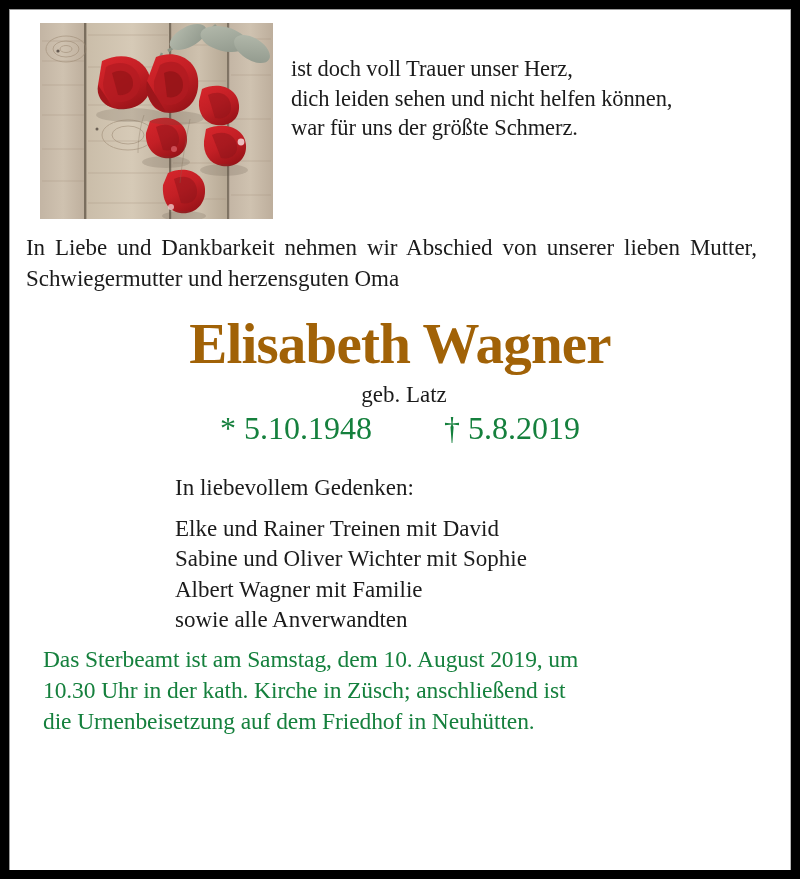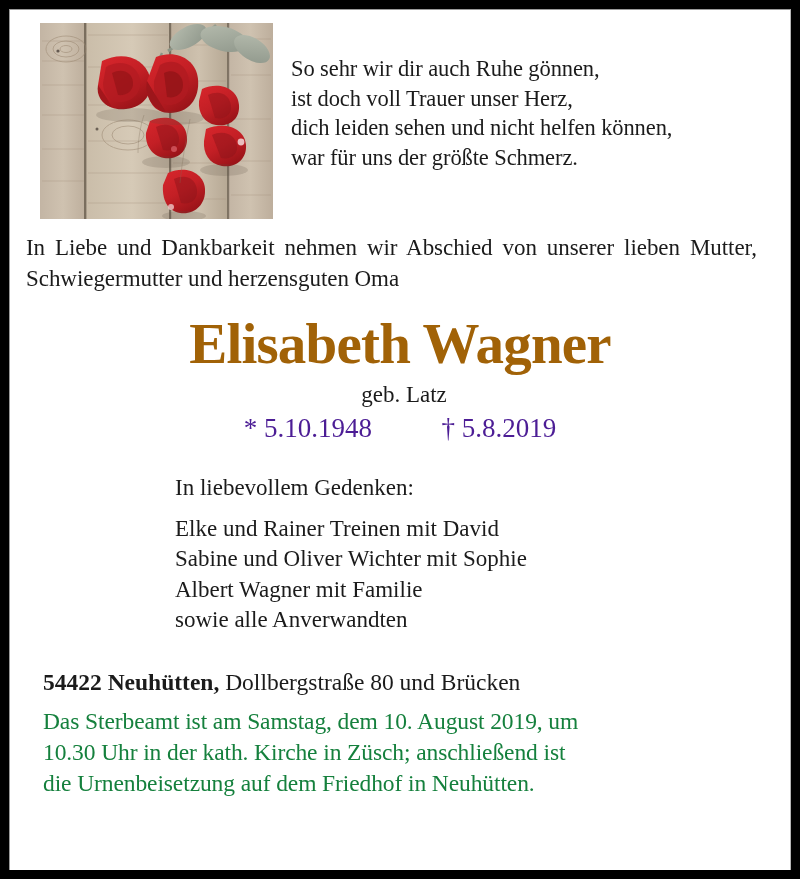--- a/index.html
+++ b/index.html
@@ -92,23 +92,23 @@
     text-align: center;
     font-size: 23px;
     line-height: 29px;
     color: #1b1b1b;
     padding-left: 8px;
   }
 
   .dates {
     margin-top: 3px;
     text-align: center;
-    font-size: 27px;
+    font-size: 32px;
     line-height: 32px;
-    color: #4c1d95;
+    color: #15803d;
   }
   .dates .gap { display: inline-block; width: 56px; }
 
   
   .family-wrap {
     margin-top: 29px;
     display: flex;
     justify-content: center;
   }
   .family {
@@ -278,21 +278,20 @@
           </g>
 
           <g stroke="#7d6c59" stroke-width="0.9" fill="none" opacity="0.35">
             <path d="M150 96 C146 116 142 138 140 160"></path>
             <path d="M104 92 C100 104 98 118 98 130"></path>
           </g>
         </svg>
       </div>
 
       <div class="poem">
-        <div>So sehr wir dir auch Ruhe gönnen,</div>
         <div>ist doch voll Trauer unser Herz,</div>
         <div>dich leiden sehen und nicht helfen können,</div>
         <div>war für uns der größte Schmerz.</div>
       </div>
 
     </div>
 
     <p class="intro">In Liebe und Dankbarkeit nehmen wir Abschied von unserer lieben Mutter, Schwiegermutter und herzensguten Oma</p>
 
     <div class="name">Elisabeth Wagner</div>
@@ -310,23 +309,20 @@
     <div class="family-wrap">
       <div class="family">
         <div class="lead">In liebevollem Gedenken:</div>
         <div>Elke und Rainer Treinen mit David</div>
         <div>Sabine und Oliver Wichter mit Sophie</div>
         <div>Albert Wagner mit Familie</div>
         <div>sowie alle Anverwandten</div>
       </div>
     </div>
 
-    <div class="address">
-      <b>54422 Neuhütten,</b><span> Dollbergstraße 80 und Brücken</span>
-    </div>
 
     <div class="service">
       <div>Das Sterbeamt ist am Samstag, dem 10. August 2019, um</div>
       <div>10.30 Uhr in der kath. Kirche in Züsch; anschließend ist</div>
       <div>die Urnenbeisetzung auf dem Friedhof in Neuhütten.</div>
     </div>
 
   </div>
 </div>
 

